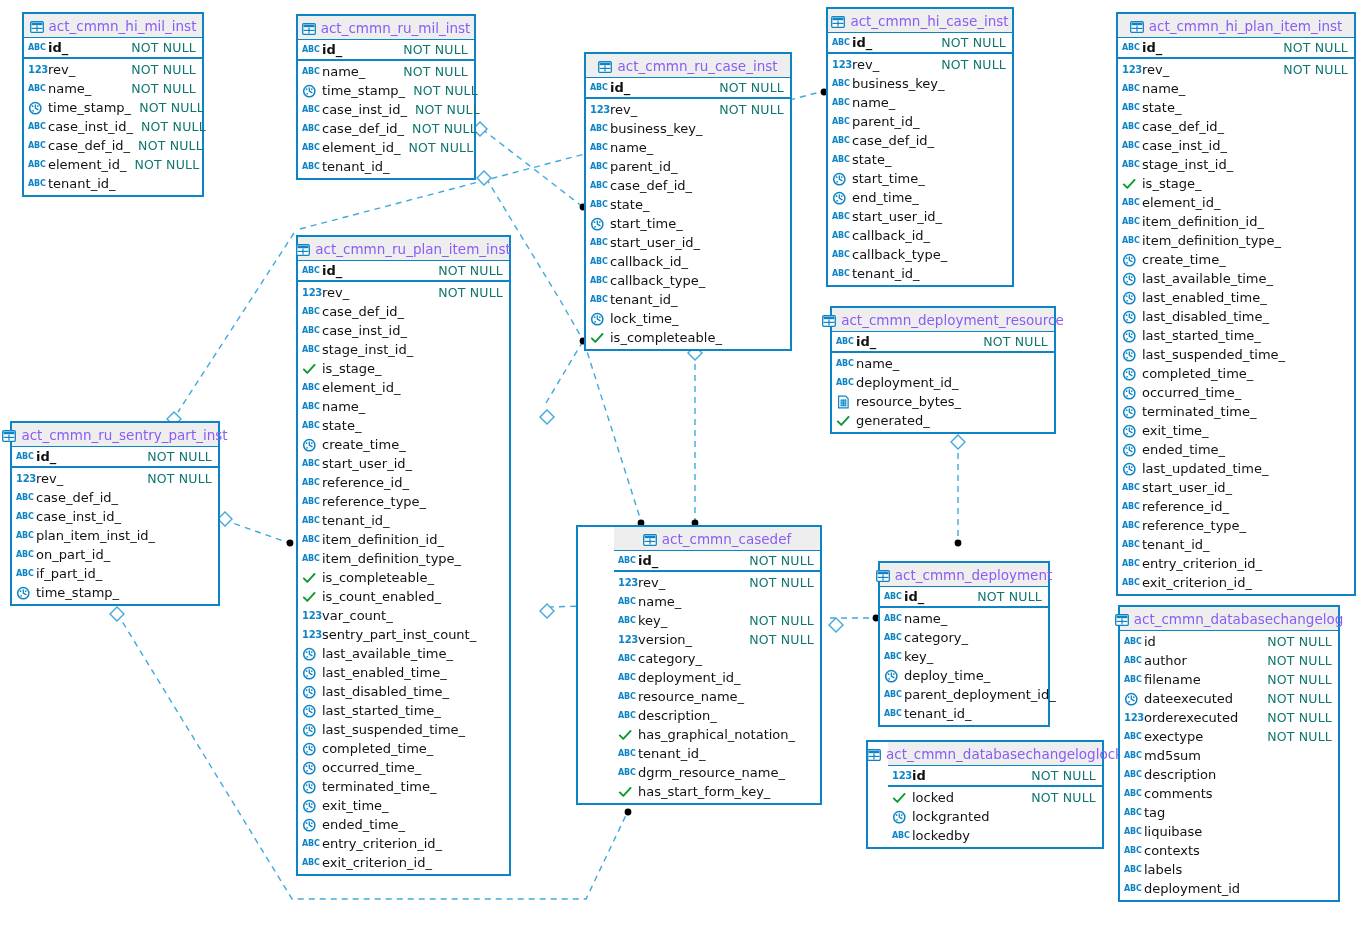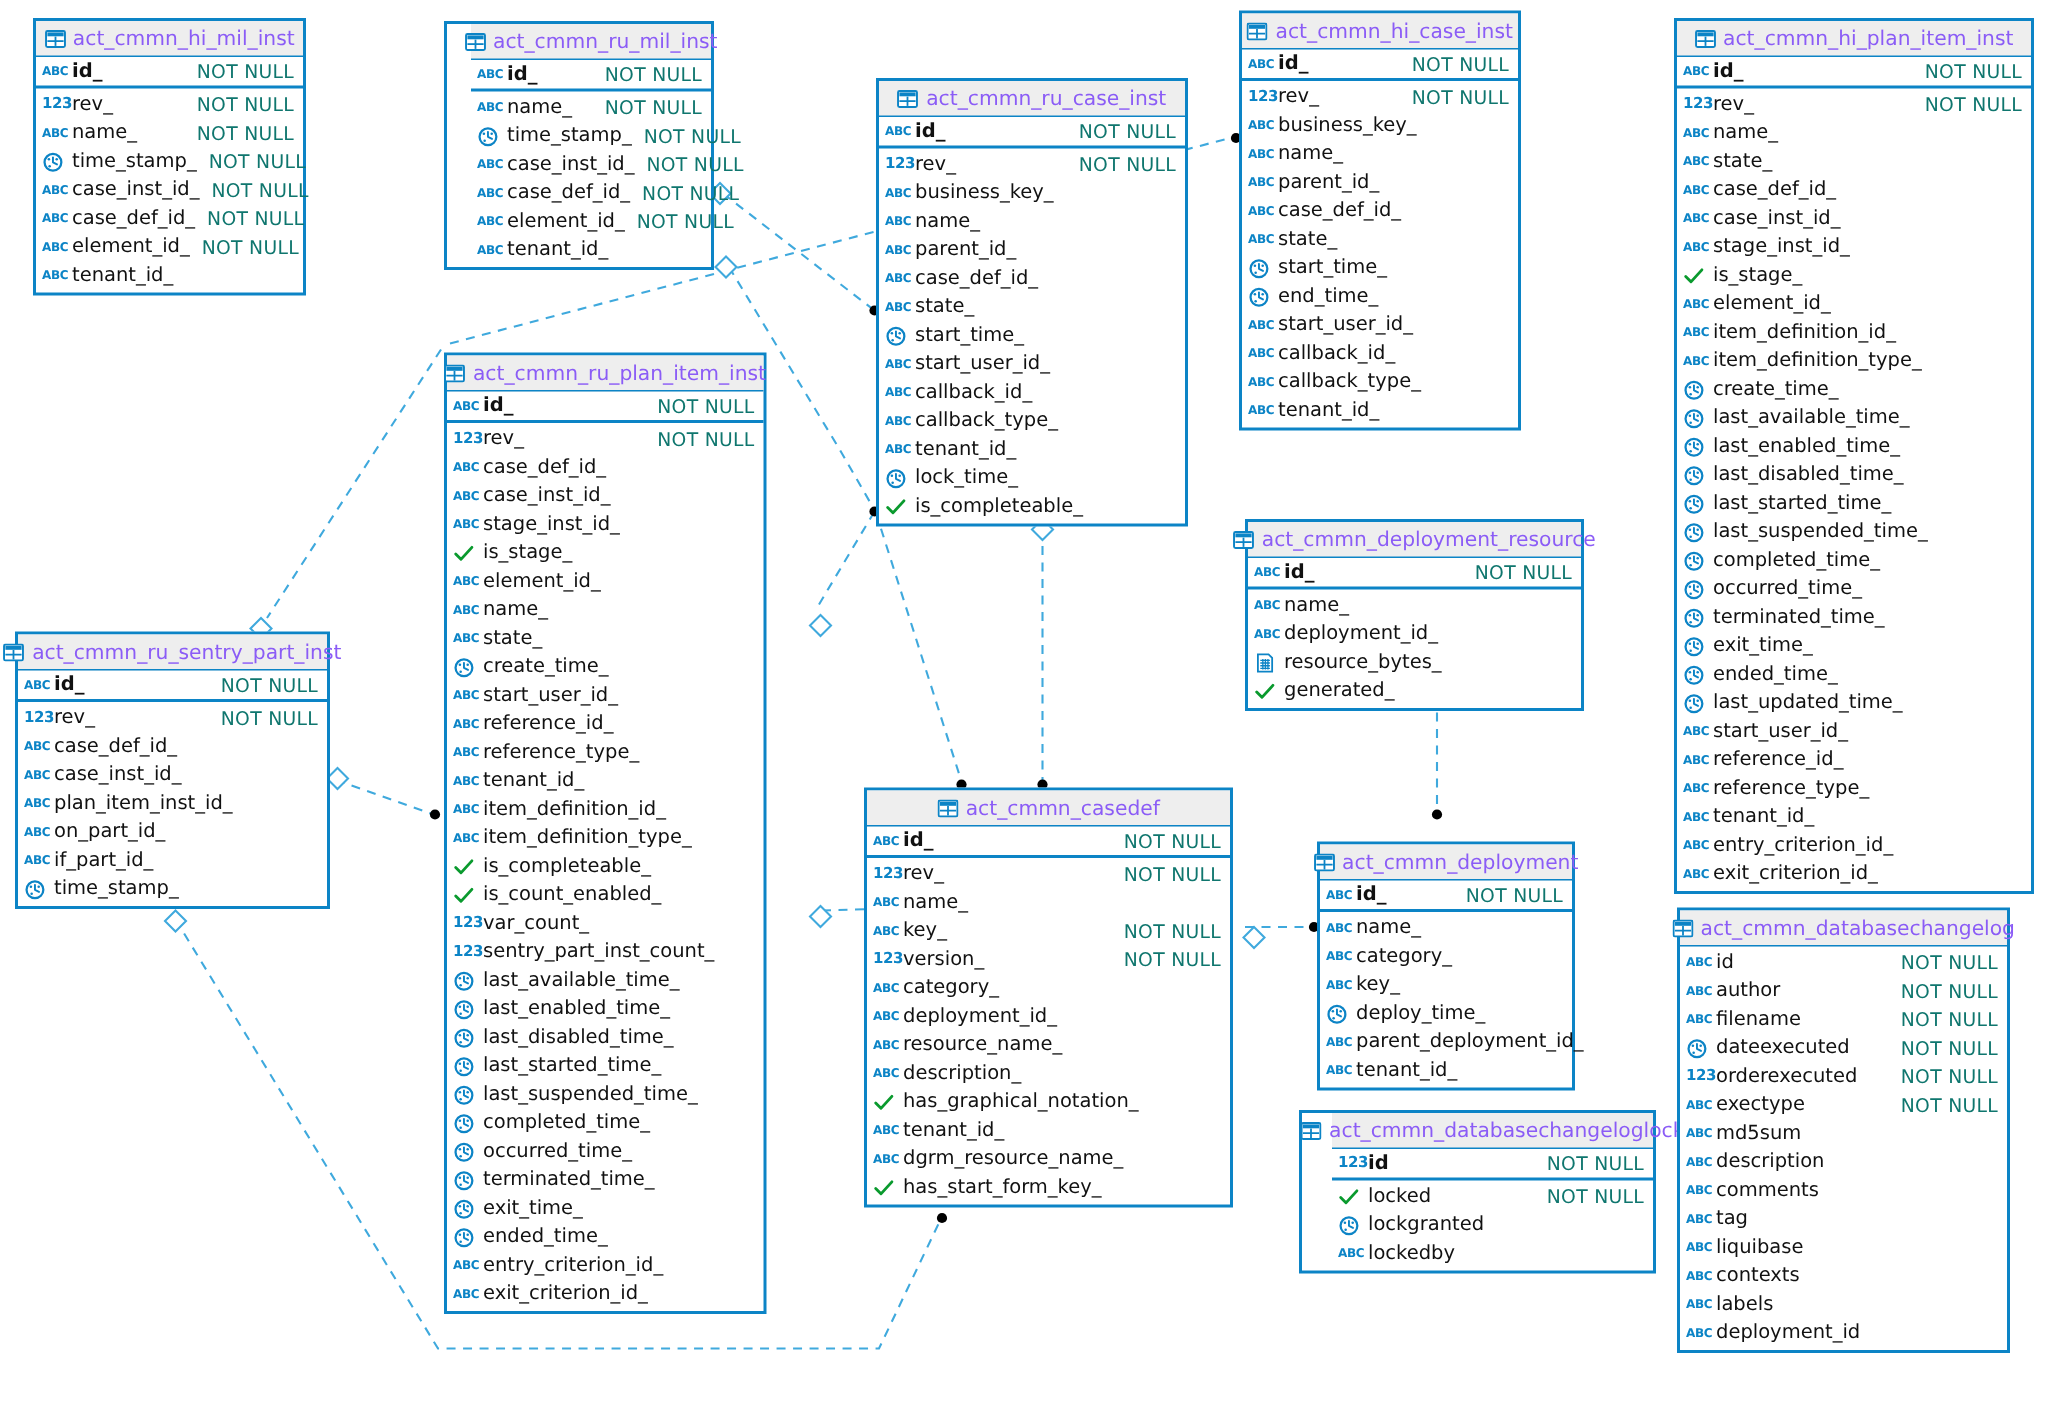--- a/index.html
+++ b/index.html
@@ -185,21 +185,21 @@
             <span class="spacer"></span>
             <span class="nn">NOT NULL</span>
           </div>
           <div class="row">
             <span class="ic ic-abc">ABC</span>
             <span class="nm">tenant_id_</span>
             <span class="spacer"></span>
           </div>
         </div>
       </div>
-      <div class="tbl" style="left: 296px; top: 14px; width: 180px; padding-left: 16px;">
+      <div class="tbl" style="left: 296px; top: 14px; width: 180px;">
         <div class="tbl-hdr">
           <span class="hdr-ic"><svg width="14" height="12" viewBox="0 0 14 12">
               <rect x="0.7" y="0.7" width="12.6" height="10.6" rx="1" fill="#fff" stroke="#0c84c6" stroke-width="1.3"></rect>
               <rect x="1.6" y="1.6" width="10.8" height="2.6" fill="#0c84c6"></rect>
               <path d="M7 4.4 V10.6" stroke="#0c84c6" stroke-width="1.2"></path>
               <path d="M1.6 7.4 H12.4" stroke="#0c84c6" stroke-width="1.2"></path>
             </svg></span>
           <span>act_cmmn_ru_mil_inst</span>
         </div>
         <div class="row pk tbl-pk">
@@ -1046,21 +1046,21 @@
                 <circle cx="4.6" cy="5.2" r="0.85" fill="#0c84c6"></circle>
                 <circle cx="9.8" cy="5.1" r="0.85" fill="#0c84c6"></circle>
                 <circle cx="5.1" cy="9.8" r="0.85" fill="#0c84c6"></circle>
               </svg>
             </span>
             <span class="nm">time_stamp_</span>
             <span class="spacer"></span>
           </div>
         </div>
       </div>
-      <div class="tbl" style="left: 830px; top: 306px; width: 226px; margin-top: 40px;">
+      <div class="tbl" style="left: 830px; top: 306px; width: 226px;">
         <div class="tbl-hdr">
           <span class="hdr-ic"><svg width="14" height="12" viewBox="0 0 14 12">
               <rect x="0.7" y="0.7" width="12.6" height="10.6" rx="1" fill="#fff" stroke="#0c84c6" stroke-width="1.3"></rect>
               <rect x="1.6" y="1.6" width="10.8" height="2.6" fill="#0c84c6"></rect>
               <path d="M7 4.4 V10.6" stroke="#0c84c6" stroke-width="1.2"></path>
               <path d="M1.6 7.4 H12.4" stroke="#0c84c6" stroke-width="1.2"></path>
             </svg></span>
           <span>act_cmmn_deployment_resource</span>
         </div>
         <div class="row pk tbl-pk">
@@ -1095,21 +1095,21 @@
             <span class="ic ic-check">
               <svg width="15" height="14" viewBox="0 0 15 14">
                 <path d="M1.8 7.4 L5.3 10.9 L12.6 2.9" stroke="#0a9a2e" stroke-width="1.9" fill="none" stroke-linecap="round" stroke-linejoin="round"></path>
               </svg>
             </span>
             <span class="nm">generated_</span>
             <span class="spacer"></span>
           </div>
         </div>
       </div>
-      <div class="tbl" style="left: 576px; top: 525px; width: 246px;">
+      <div class="tbl" style="left: 576px; top: 525px; width: 246px; padding-left: 36px;">
         <div class="tbl-hdr">
           <span class="hdr-ic"><svg width="14" height="12" viewBox="0 0 14 12">
               <rect x="0.7" y="0.7" width="12.6" height="10.6" rx="1" fill="#fff" stroke="#0c84c6" stroke-width="1.3"></rect>
               <rect x="1.6" y="1.6" width="10.8" height="2.6" fill="#0c84c6"></rect>
               <path d="M7 4.4 V10.6" stroke="#0c84c6" stroke-width="1.2"></path>
               <path d="M1.6 7.4 H12.4" stroke="#0c84c6" stroke-width="1.2"></path>
             </svg></span>
           <span>act_cmmn_casedef</span>
         </div>
         <div class="row pk tbl-pk">

